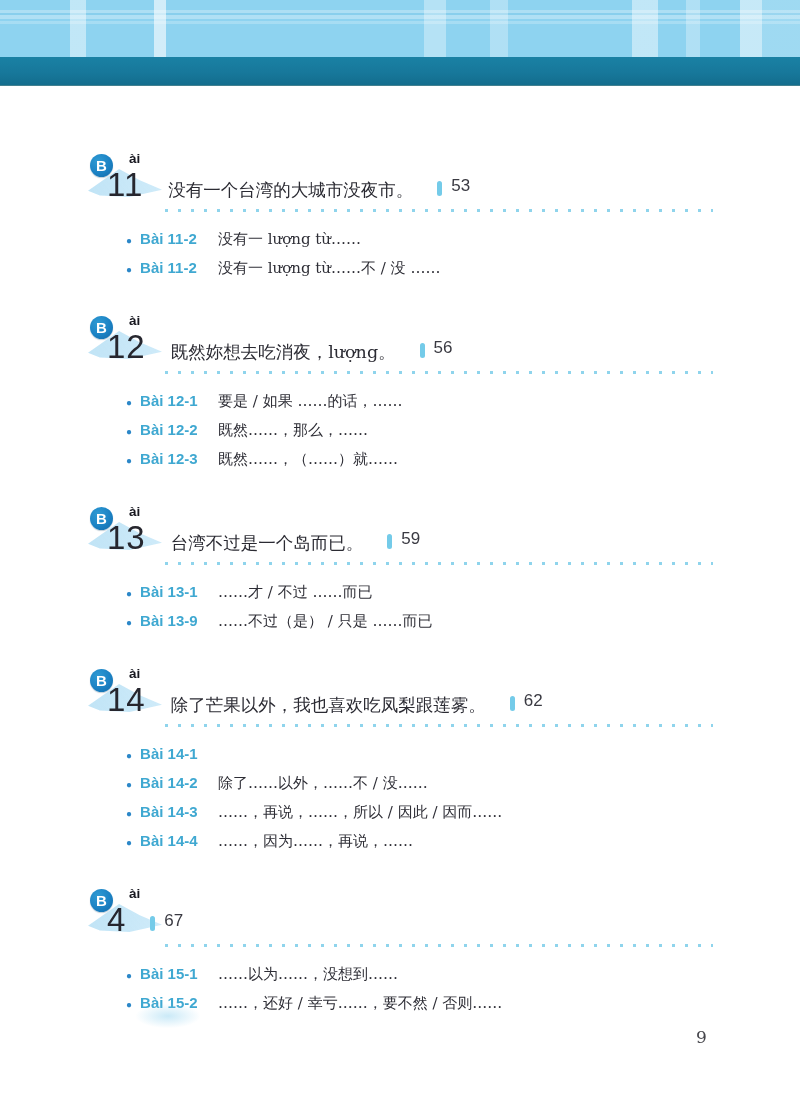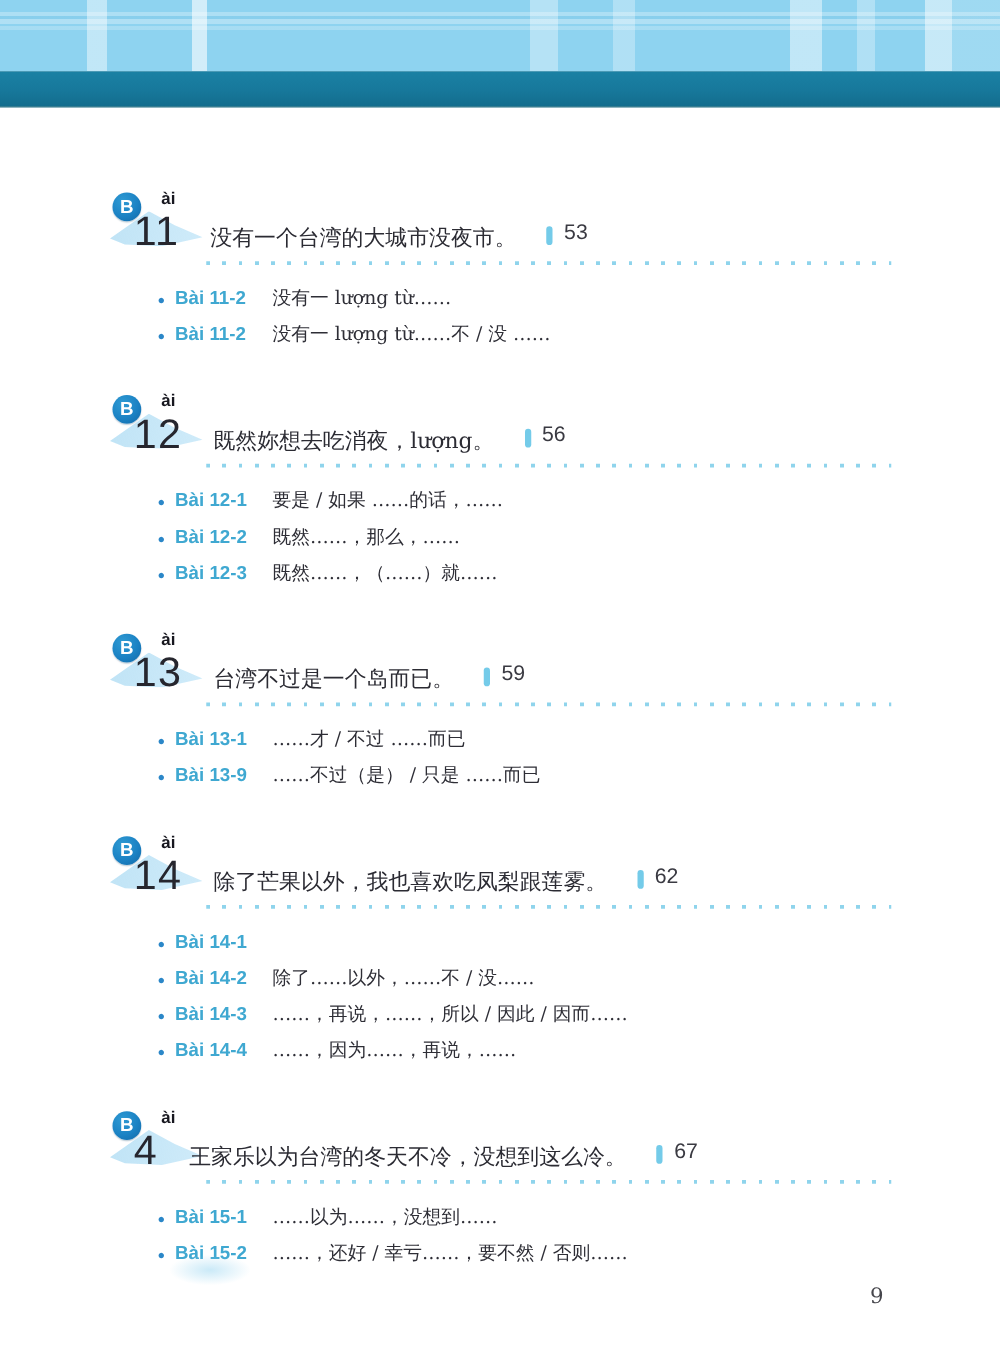--- a/index.html
+++ b/index.html
@@ -241,21 +241,20 @@
   <section class="lesson">
     <div class="badge">
       <span class="badge-circle">
         <span class="badge-b">B</span>
       </span>
       <span class="badge-ai">ài</span>
     </div>
     <div class="brush"></div>
     <div class="num-row">
       <span class="lesson-number">4</span>
-      <span class="lesson-title">王家乐以为台湾的冬天不冷，没想到这么冷。</span>
       <span class="page-ref">
         <span class="page-bar"></span>
         <span class="page-no">67</span>
       </span>
     </div>
     <div class="dots"></div>
     <ul class="sub-items">
   <li class="sub-item">
     <span class="bullet">●</span>
     <span class="item-label">Bài 15-1</span>

